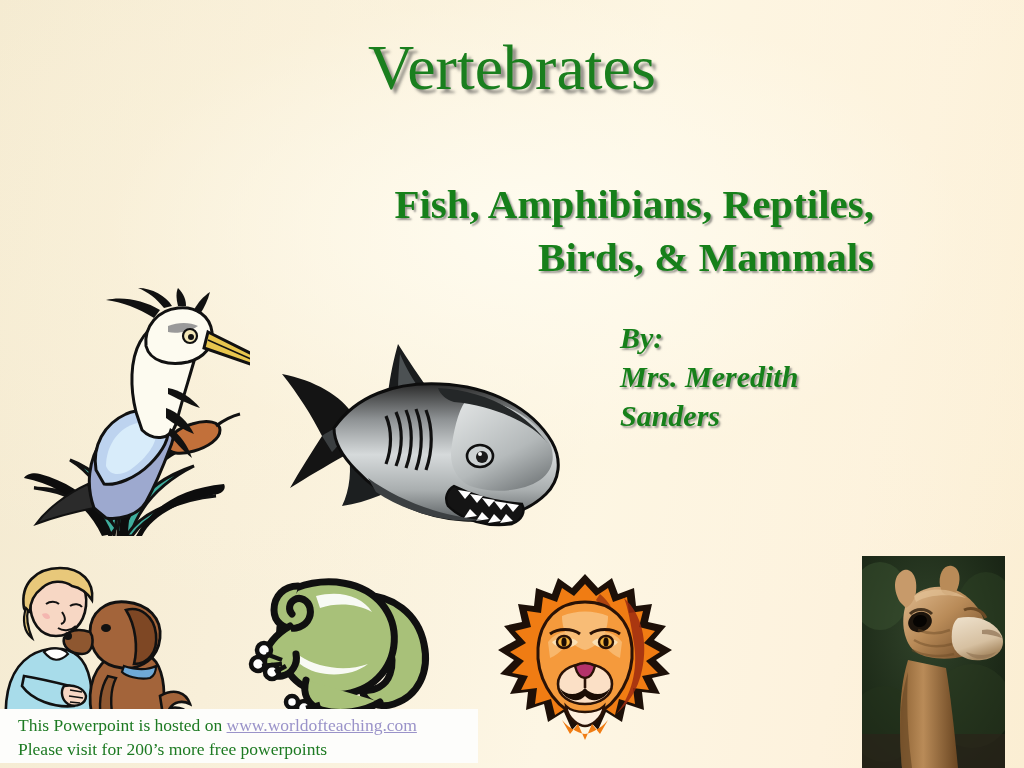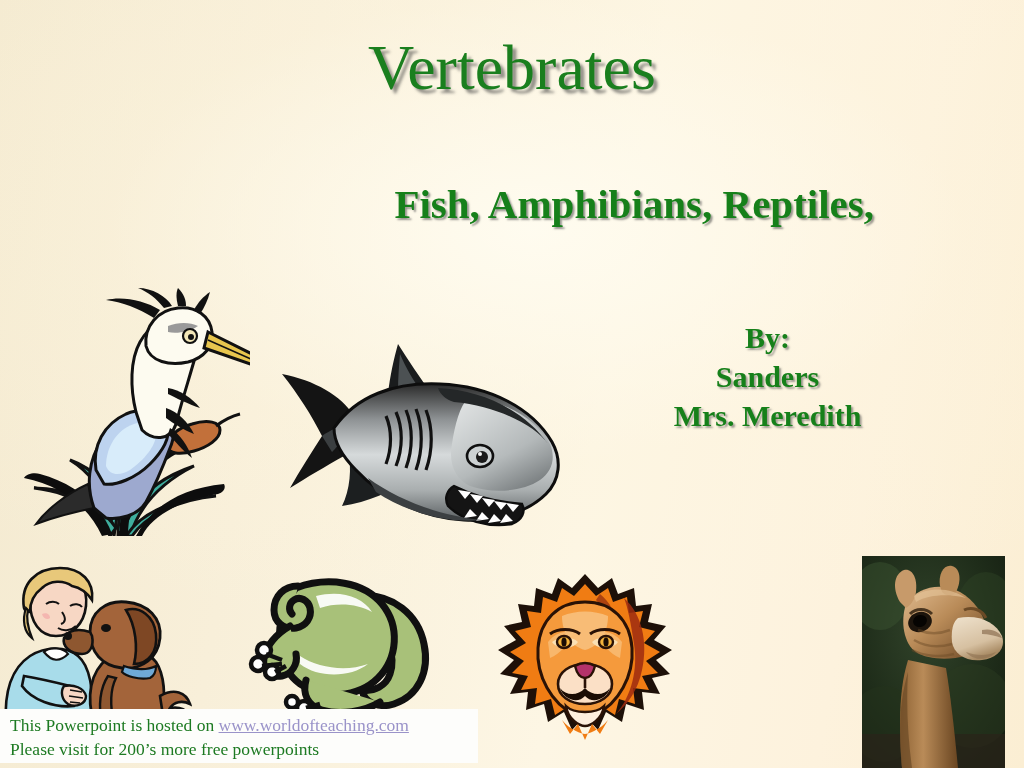--- a/index.html
+++ b/index.html
@@ -49,38 +49,39 @@
     font-weight: bold;
     color: #16801a;
     text-shadow: 2px 2px 2px rgba(70,70,70,0.55);
   }
 
   .byline {
     position: absolute;
     left: 620px;
     top: 318px;
     width: 295px;
-    text-align: center;
+    text-align: left;
     font-size: 30px;
     line-height: 1.30;
     font-weight: bold;
+    font-style: italic;
     color: #16801a;
     text-shadow: 2px 2px 2px rgba(70,70,70,0.5);
   }
   .byline .b-line { display: block; }
 
   
   .footer-box {
     position: absolute;
     left: 0;
     top: 709px;
     width: 478px;
     height: 54px;
     background: #fdfdfb;
-    padding: 4px 0 0 10px;
+    padding: 4px 0 0 18px;
     box-sizing: border-box;
     font-size: 17.5px;
     line-height: 1.38;
     color: #1d7a22;
   }
   .footer-link {
     color: #9a93c9;
     text-decoration: underline;
   }
 
@@ -105,26 +106,27 @@
 </style>
 </head>
 <body>
 
 <div class="slide">
 
   <div class="title">Vertebrates</div>
 
   <div class="subtitle">
     <span>Fish, Amphibians, Reptiles,</span><br>
+    <span>Birds, &amp; Mammals</span>
   </div>
 
   <div class="byline">
     <span class="b-line">By:</span>
+    <span class="b-line">Mrs. Meredith</span>
     <span class="b-line">Sanders</span>
-    <span class="b-line">Mrs. Meredith</span>
   </div>
 
   <div class="art heron">
     <svg viewBox="0 0 232 248" width="232" height="248" xmlns="http://www.w3.org/2000/svg">
 
       <g stroke="#111" stroke-width="3" fill="#3fae9e">
         <path d="M96 248 C 92 214 78 188 52 172 C 74 180 94 198 100 222 Z"></path>
         <path d="M100 248 C 100 212 114 184 146 164 C 124 180 108 206 106 240 Z"></path>
         <path d="M104 248 C 112 216 134 192 176 178 C 144 194 122 216 112 248 Z"></path>
         <path d="M92 248 C 78 220 52 204 16 200 C 50 200 80 214 98 240 Z"></path>

